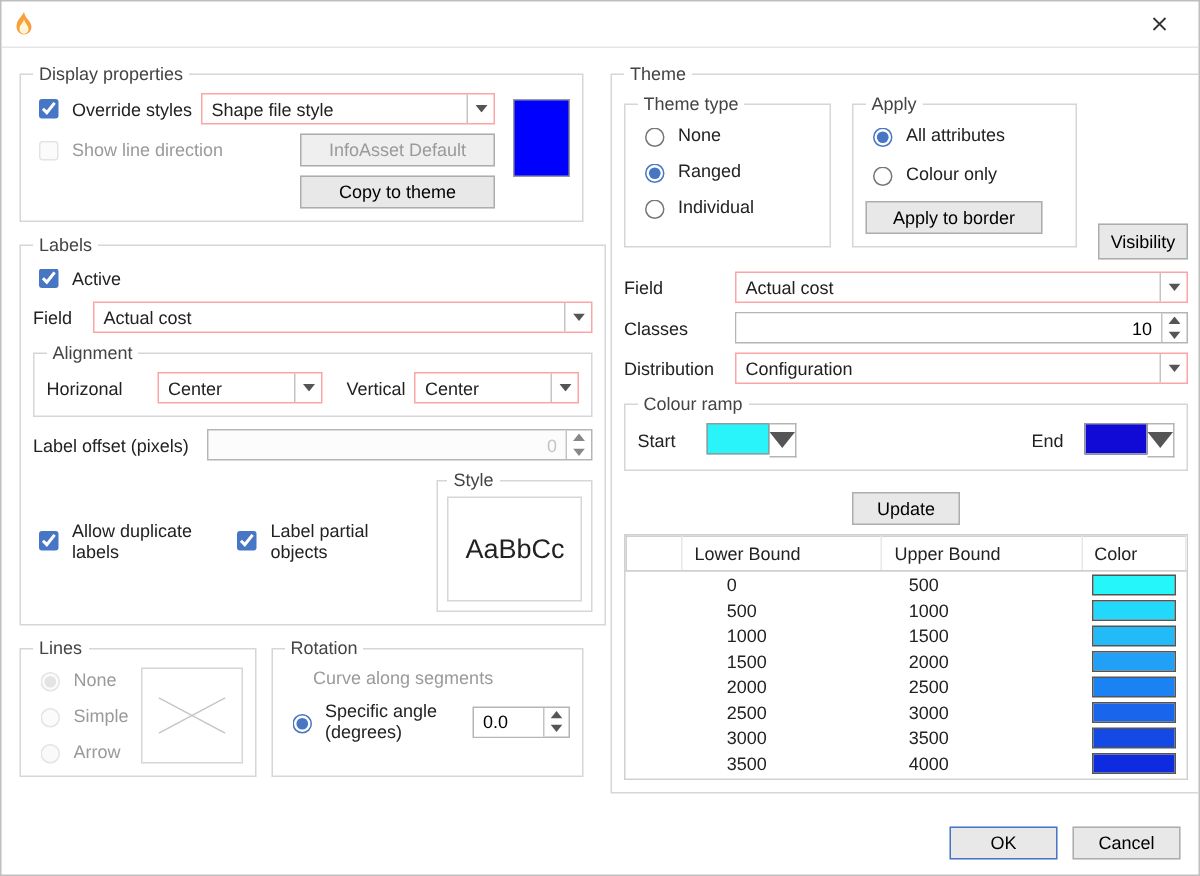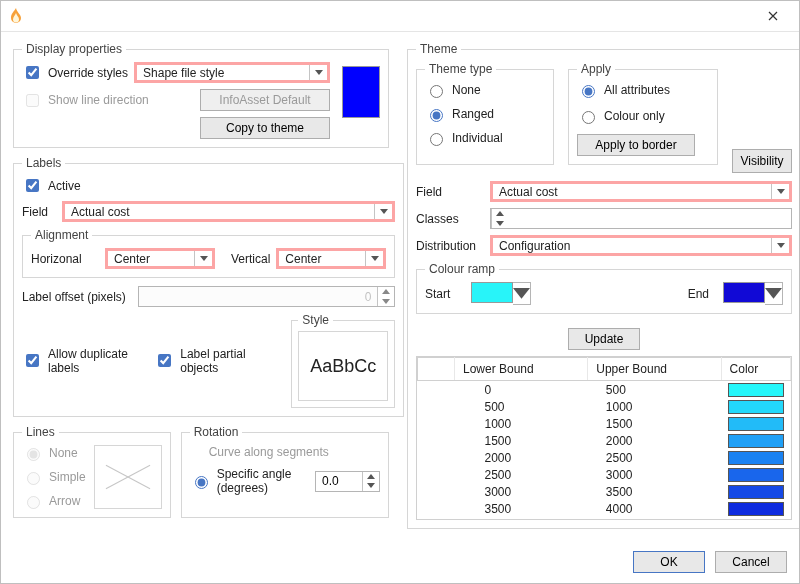--- a/index.html
+++ b/index.html
@@ -62,21 +62,21 @@
     display: inline-flex; align-items: center; gap: 6px;
     cursor: pointer;
   }
   input[type="checkbox"], input[type="radio"] {
     width: 13px; height: 13px;
     accent-color: #4776c4;
   }
   .disabled { color: #9a9a9a; }
   .disabled input { opacity: 0.6; }
   .combo, input[type="text"].tb, input[type="number"].tb {
-    border: 3px solid #fca5a5;
+    border: 1px solid #fca5a5;
     height: 21px;
     box-sizing: border-box;
     font: inherit;
     padding: 0 4px;
     background: #fff;
   }
   .combo {
     display: flex; align-items: center;
     padding: 0;
   }
@@ -428,20 +428,21 @@
             <span class="dd">
                 <svg viewBox="0 0 8 5">
                   <path d="M0 0 L4 5 L8 0 Z" fill="#555"></path>
                 </svg>
               </span>
           </div>
         </div>
         <div class="row">
           <span class="labelcell">Classes</span>
           <div class="spinner" style="flex:1;">
+            <input style="flex: 1 1 0%;" value="10">
             <div class="arrows">
               <div>
                   <svg viewBox="0 0 8 5">
                     <path d="M0 5 L4 0 L8 5 Z" fill="#555"></path>
                   </svg>
                 </div>
               <div>
                   <svg viewBox="0 0 8 5">
                     <path d="M0 0 L4 5 L8 0 Z" fill="#555"></path>
                   </svg>

